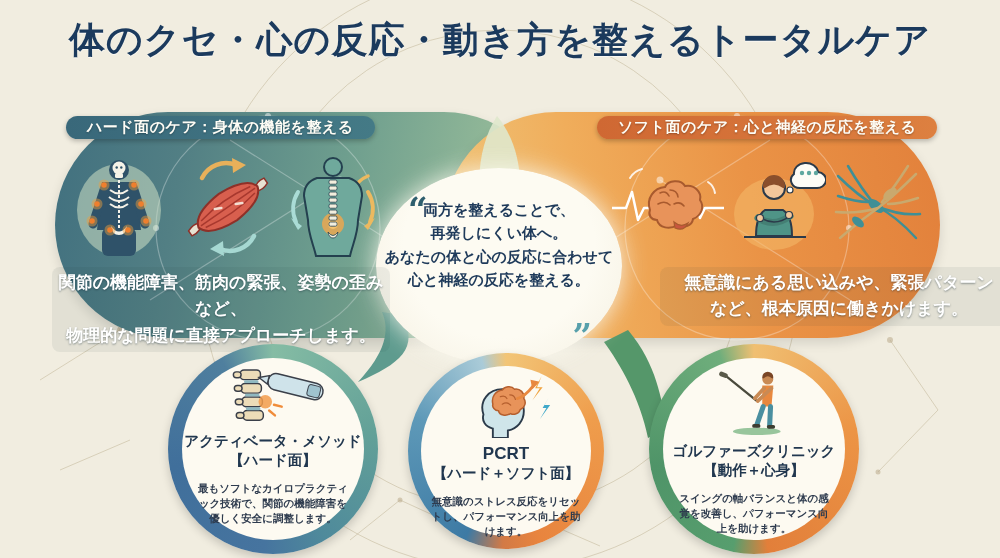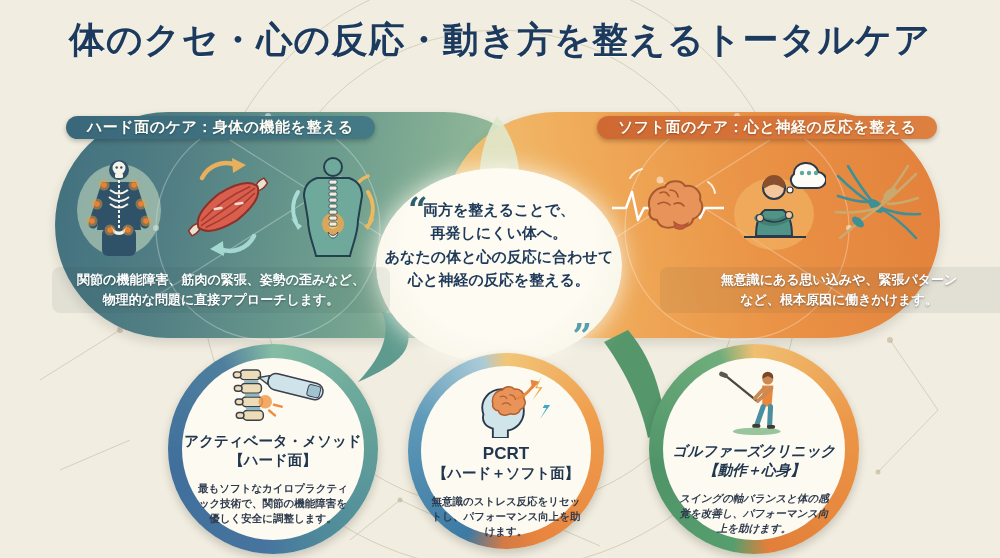--- a/index.html
+++ b/index.html
@@ -21,21 +21,21 @@
   .blob-right{left:443px;width:497px;background:linear-gradient(80deg,#efc77c 0%,#f0ad5b 30%,#ea9346 62%,#e2803b 100%);}
   .pill{
     position:absolute;top:116px;z-index:4;color:#fdfcf5;font-size:15px;font-weight:bold;
     padding:2px 21px;border-radius:20px;letter-spacing:.5px;
     box-shadow:0 2px 5px rgba(0,0,0,.25);text-shadow:0 1px 2px rgba(0,0,0,.3);
   }
   .pill-left{left:66px;background:linear-gradient(90deg,#39687a,#447a86);}
   .pill-right{left:597px;background:linear-gradient(90deg,#cf6833,#dd8040);}
   .illus{position:absolute;z-index:4;}
   .blob-desc{
-    position:absolute;top:267px;z-index:4;color:#ffffff;font-size:13px;font-weight:bold;
+    position:absolute;top:267px;z-index:4;color:#ffffff;font-size:17px;font-weight:bold;
     text-align:center;line-height:1.55;text-shadow:0 1px 2px rgba(20,40,50,.45);
     padding:3px 6px;border-radius:8px;background:rgba(30,50,60,.07);
   }
   .desc-left{left:52px;width:338px;}
   .desc-right{left:660px;width:358px;}
   .quote-ellipse{
     position:absolute;left:376px;top:168px;width:246px;height:196px;border-radius:50%;
     background:radial-gradient(ellipse at 50% 40%,#fdfbf2 55%,#f4efe0 100%);
     z-index:3;box-shadow:0 0 24px rgba(250,248,238,.9);
   }
@@ -45,21 +45,21 @@
   }
   .q-mark{position:absolute;font-family:"DejaVu Serif",serif;font-size:34px;font-weight:bold;line-height:1;}
   .q-open{left:32px;top:24px;color:#2f5f6e;}
   .q-close{right:30px;bottom:-62px;color:#57a0ab;}
   .method-circle{position:absolute;border-radius:50%;z-index:5;box-shadow:0 4px 10px rgba(0,0,0,.18);}
   .mc1{left:168px;top:344px;width:210px;height:210px;
     background:conic-gradient(from 0deg,#85bca4 0deg,#63a198 80deg,#4f8a9b 150deg,#46749f 185deg,#406f9b 260deg,#4f7f9e 330deg,#85bca4 360deg);}
   .mc2{left:408px;top:353px;width:196px;height:196px;
     background:conic-gradient(from 0deg,#f2c577 0deg,#ef9d4c 70deg,#e8843e 160deg,#d27a46 182deg,#3d7aa4 205deg,#5e99b8 290deg,#aacbd8 345deg,#f2c577 360deg);}
   .mc3{left:649px;top:344px;width:210px;height:210px;
-    background:conic-gradient(from 0deg,#f0bf72 0deg,#ec9445 80deg,#e27f3a 172deg,#579e6e 192deg,#4f9468 260deg,#6fae7c 340deg,#f0bf72 360deg);font-style:italic;}
+    background:conic-gradient(from 0deg,#f0bf72 0deg,#ec9445 80deg,#e27f3a 172deg,#579e6e 192deg,#4f9468 260deg,#6fae7c 340deg,#f0bf72 360deg);}
   .mc-inner{
     position:absolute;left:14px;top:14px;right:14px;bottom:14px;border-radius:50%;
     background:#fdfaf1;display:flex;flex-direction:column;align-items:center;
   }
   .mc2 .mc-inner{left:13px;top:13px;right:13px;bottom:13px;}
   .mc-icon{margin-top:10px;}
   .mc-title{font-size:14.5px;font-weight:bold;color:#21374f;margin-top:2px;}
   .mc2 .mc-title{font-size:17px;}
   .mc-cat{font-size:14.5px;font-weight:bold;color:#21374f;}
   .mc-desc{font-size:10.5px;color:#2e3b4e;line-height:1.45;text-align:center;margin-top:11px;width:158px;font-weight:bold;}

